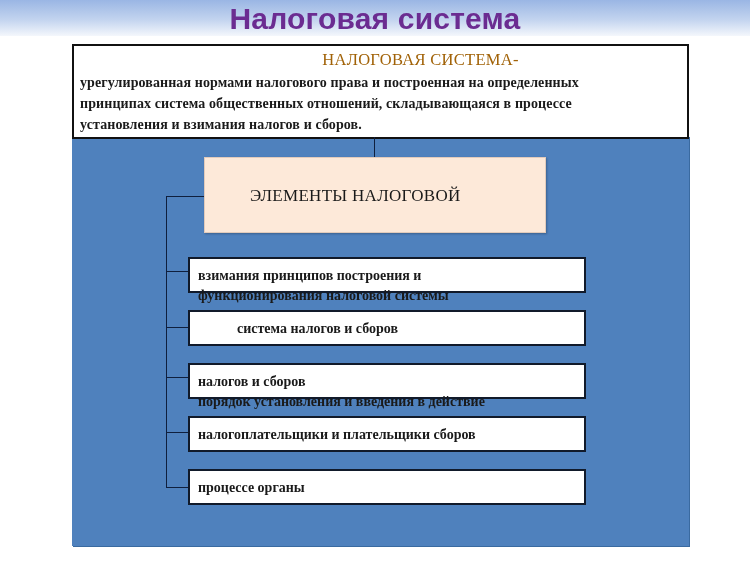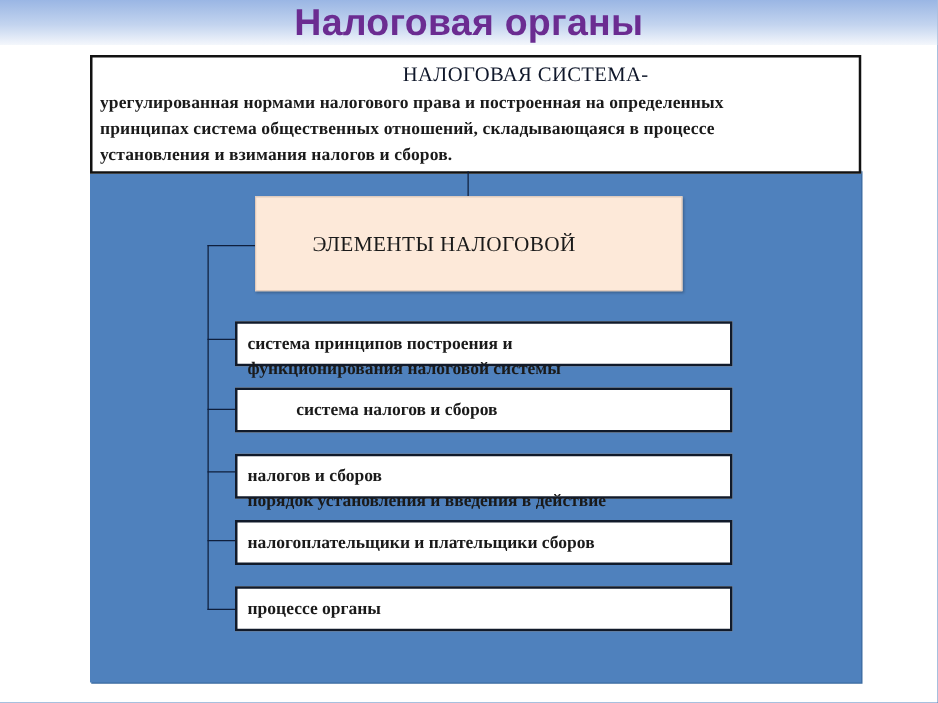--- a/index.html
+++ b/index.html
@@ -22,21 +22,21 @@
     position: absolute; left: 72px; top: 136px; width: 617px; height: 410px;
     background: #4f81bd;
     box-shadow: 1px 1px 0 #3a6aa0;
   }
   .definition-box {
     position: absolute; left: 72px; top: 44px; width: 613px; height: 91px;
     background: #ffffff; border: 2px solid #111111;
   }
   .def-heading {
     position: absolute; left: 0; top: 4px; width: 100%; text-align: center;
-    font-size: 16.5px; color: #0f172a; letter-spacing: 0.3px;
+    font-size: 16.5px; color: #a16207; letter-spacing: 0.3px;
     padding-left: 80px; box-sizing: border-box;
   }
   .def-text {
     position: absolute; left: 6px; top: 26px; width: 600px;
     font-size: 14px; font-weight: bold; color: #1a1a1a;
     line-height: 21px; text-align: justify; text-align-last: left;
     letter-spacing: 0.1px;
   }
   .line { position: absolute; background: #0f1f3d; }
   .elements-box {
@@ -58,21 +58,21 @@
   .item-text {
     position: absolute; left: 8px; top: 7px; width: 390px;
     font-size: 14px; font-weight: bold; color: #1a1a1a; line-height: 20px;
     white-space: nowrap;
   }
 </style>
 </head>
 <body>
 
 <div class="header-band"></div>
-<div class="slide-title">Налоговая органы</div>
+<div class="slide-title">Налоговая система</div>
 
 <div class="blue-panel"></div>
 
 <div class="definition-box">
   <div class="def-heading">НАЛОГОВАЯ СИСТЕМА-</div>
   <div class="def-text">
     <div>урегулированная нормами налогового права и построенная на определенных</div>
     <div>принципах система общественных отношений, складывающаяся в процессе</div>
     <div>установления и взимания налогов и сборов.</div>
   </div>
@@ -88,21 +88,21 @@
 <div class="line" style="left:166px; top:487px; width:22px; height:1px;"></div>
 
 <div class="elements-box">
   <div class="elements-title">
     <div>ЭЛЕМЕНТЫ НАЛОГОВОЙ</div>
   </div>
 </div>
 
 <div class="item-box" style="top:257px;">
   <div class="item-text">
-    <div>система принципов построения и</div>
+    <div>взимания принципов построения и</div>
     <div>функционирования налоговой системы</div>
   </div>
 </div>
 
 <div class="item-box" style="top:310px;">
   <div class="item-text" style="top:7px;margin-left:39px;">
     <div>система налогов и сборов</div>
   </div>
 </div>
 

